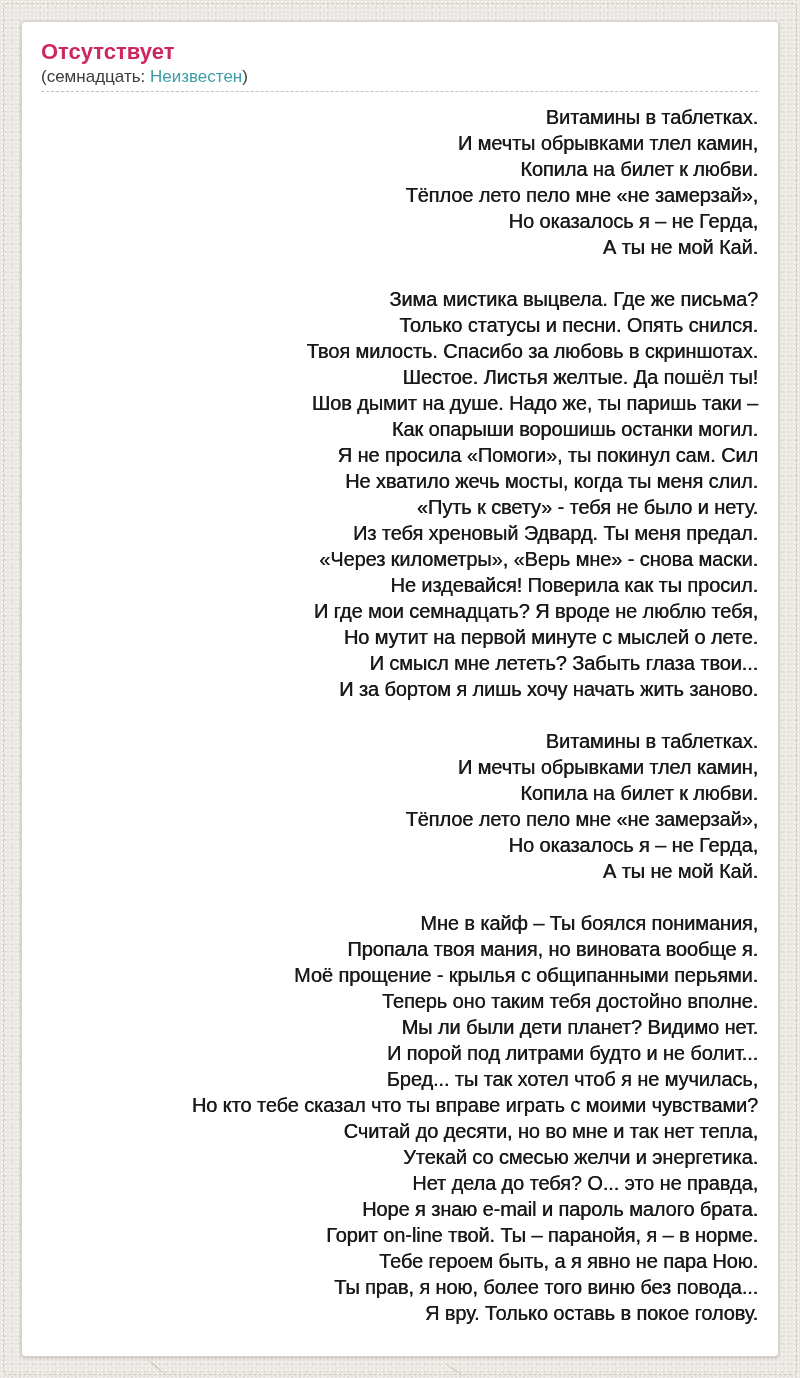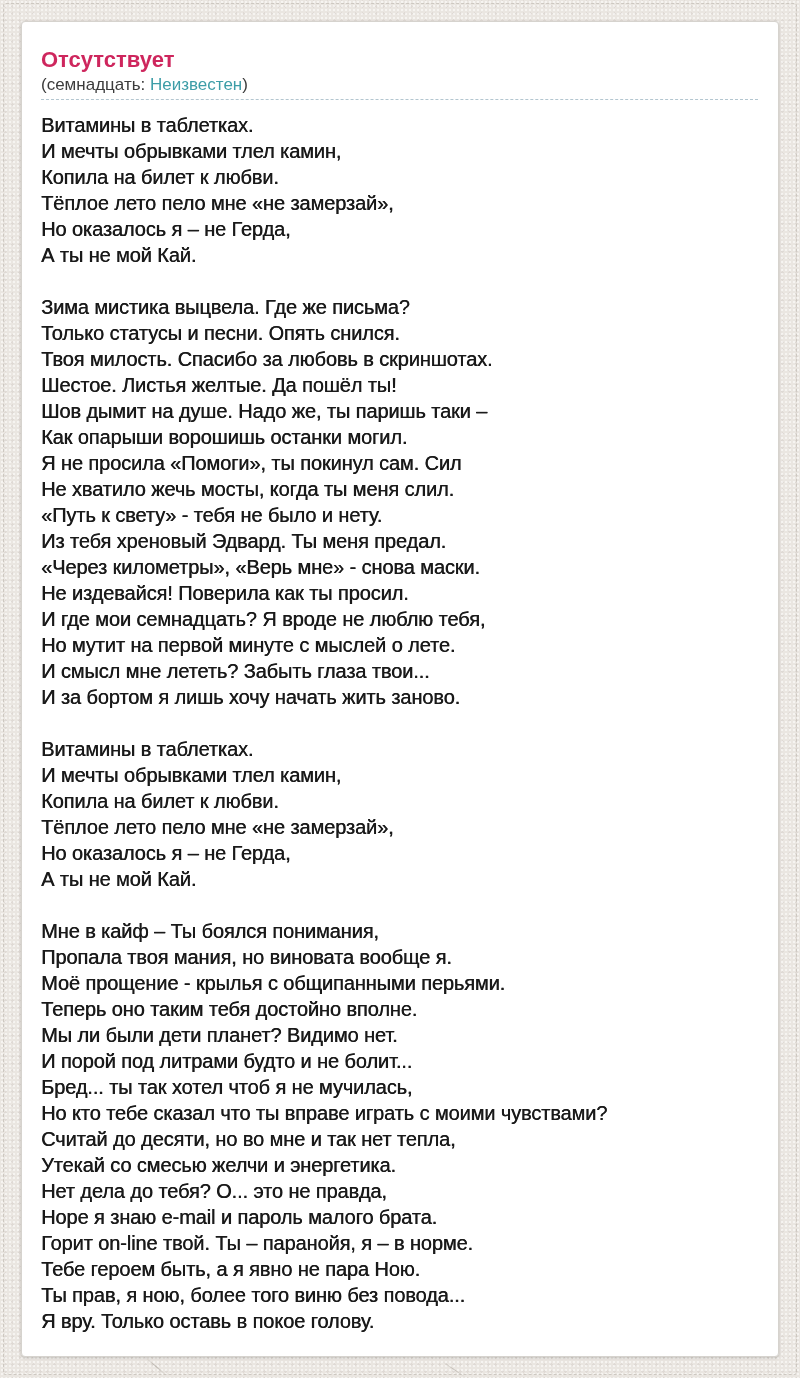--- a/index.html
+++ b/index.html
@@ -19,35 +19,36 @@
   .crease{
     position:absolute;width:28px;height:1px;
     background:linear-gradient(90deg,transparent,rgba(120,112,100,.38),transparent);
   }
   .crease-1{left:142px;top:1366px;transform:rotate(40deg);}
   .crease-2{left:440px;top:1369px;transform:rotate(34deg);}
   .card{
     position:absolute;left:21px;top:21px;width:758px;height:1336px;box-sizing:border-box;
     background:#ffffff;border:1px solid #d6d3ce;border-radius:4px;
     box-shadow:0 1px 3px rgba(80,75,70,.28);
-    padding:24px 20px 0 19px;overflow:hidden;
+    padding:16px 20px 0 19px;overflow:hidden;
   }
   .title{
     margin:0;font-size:22px;line-height:27px;font-weight:bold;color:#ce265d;
   }
   .artist{
     margin-top:1px;font-size:17px;line-height:21px;color:#3c3c3c;
   }
   .artist-link{color:#3d9da7;text-decoration:none;cursor:pointer;text-align:right;}
   .divider{margin-top:4px;border-top:1px dashed #b3c6d0;height:0;}
   .lyrics{margin-top:12px;}
   .stanza{
     margin:0 0 26px 0;font-size:20px;line-height:26px;color:#1a1a1a;
     white-space:pre-line;letter-spacing:-0.1px;
     text-shadow:0.4px 0 0 currentColor;
+    text-align:right;
   }
 </style>
 </head>
 <body>
 
 <div class="stitch"></div>
 <div class="crease crease-1"></div>
 <div class="crease crease-2"></div>
 
 <div class="card">

